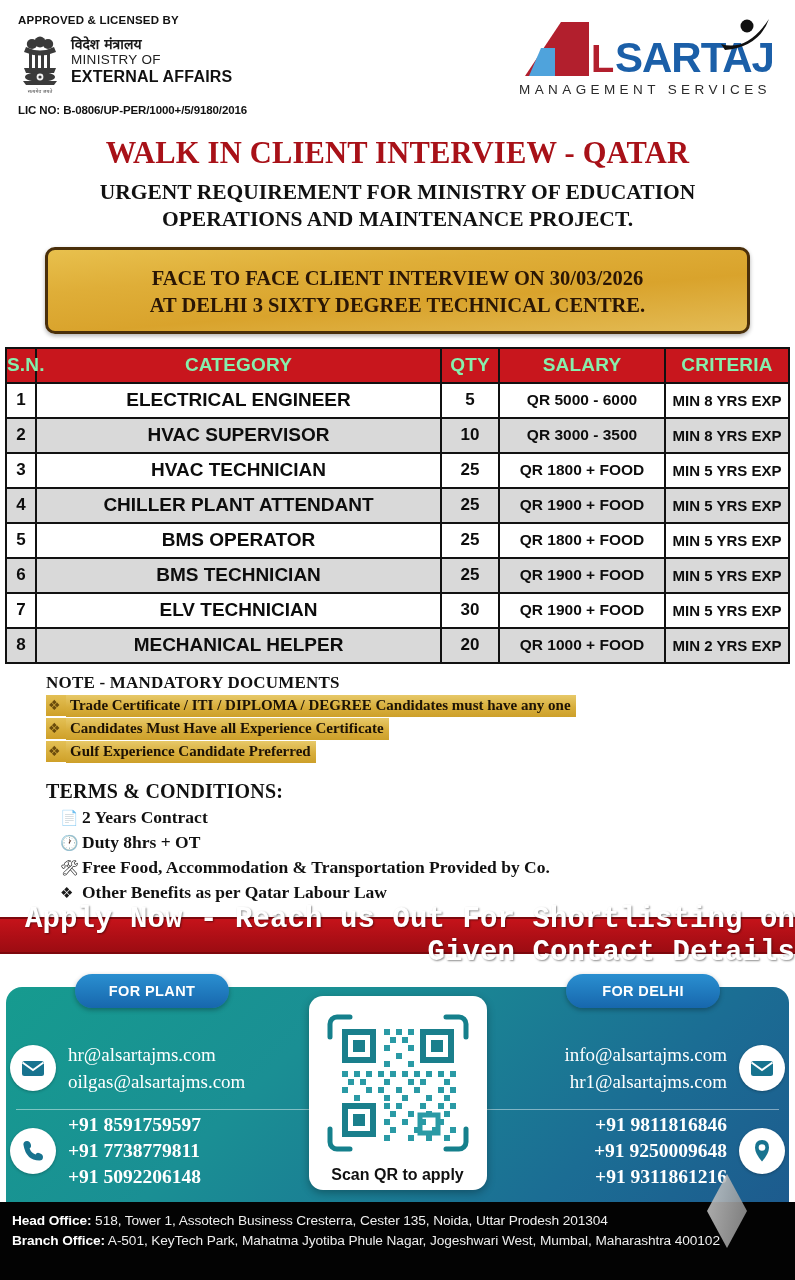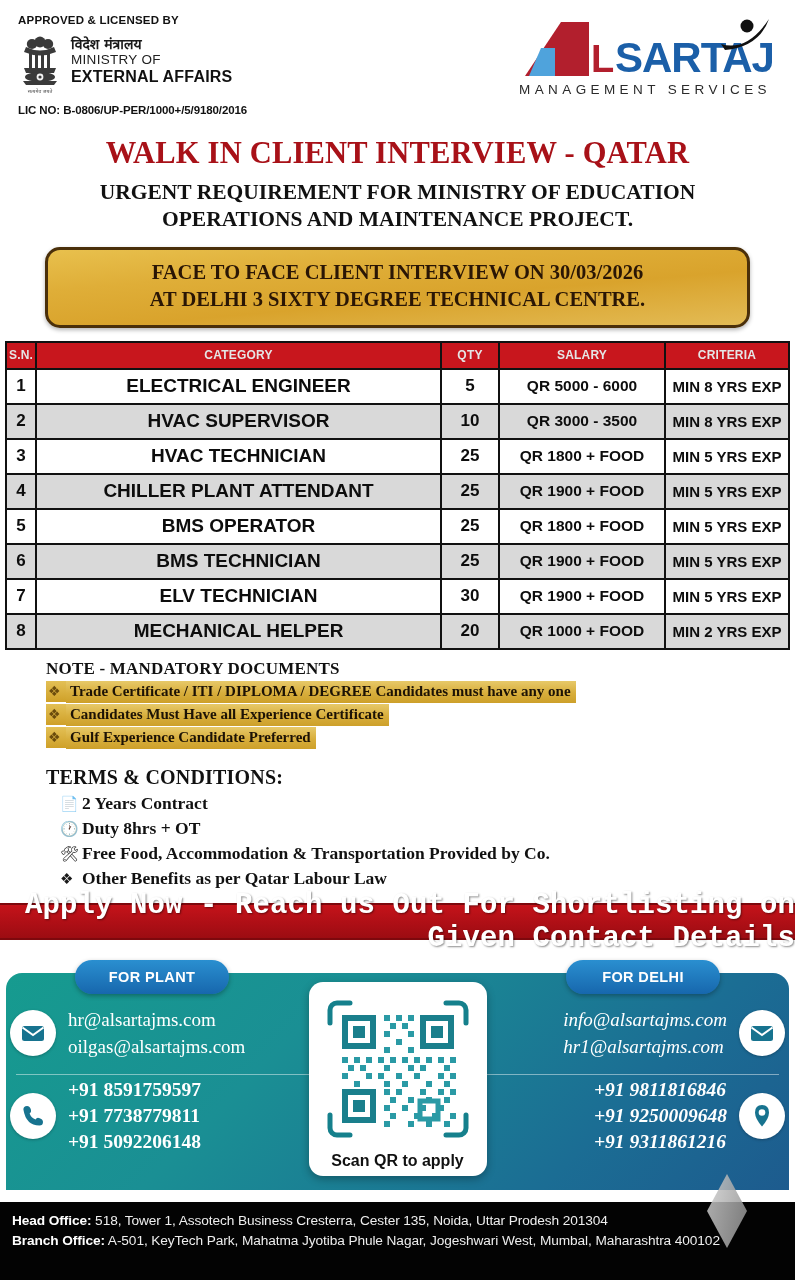--- a/index.html
+++ b/index.html
@@ -39,39 +39,39 @@
     font-family:"Liberation Serif", serif; letter-spacing:.2px;
     margin-top:4px; line-height:1.1;
   }
   .title-sub {
     text-align:center; color:#111; font-size:21.5px; font-weight:bold;
     font-family:"Liberation Serif", serif; line-height:1.28;
     margin-top:8px; padding:0 28px;
   }
 
   .gold-box {
-    margin:13px 45px 0 45px; border:3px solid #4a2f0a; border-radius:15px;
+    margin:13px 45px 0 45px; border:3px solid #4a2f0a; border-radius:10px;
     background:linear-gradient(175deg,#e8c04d 0%,#dfae38 30%,#d9a32c 60%,#e3bb55 100%);
-    padding:9px 10px 11px 10px; text-align:center;
+    padding:15px 10px 11px 10px; text-align:center;
     box-shadow:0 2px 4px rgba(0,0,0,.3);
   }
   .gold-box div {
     color:#2a1605; font-size:20.5px; font-weight:bold;
     font-family:"Liberation Serif", serif; line-height:1.36;
   }
 
   
   .tbl-wrap { margin:13px 5px 0 5px; }
   table.jobs { width:100%; border-collapse:collapse; table-layout:fixed; }
   table.jobs th, table.jobs td {
     border:2px solid #111; text-align:center; font-weight:bold;
     font-family:"Liberation Sans", sans-serif;
   }
   table.jobs th {
-    background:#C8161D; color:#e5e5e5; font-size:12px; padding:5px 0 6px 0;
+    background:#C8161D; color:#86efac; font-size:19px; padding:5px 0 6px 0;
     letter-spacing:.2px;
   }
   table.jobs td { color:#0d0d0d; padding:5px 2px 6px 2px; }
   table.jobs tr.alt td { background:#D9D9D9; }
   .c-sn { width:30px; font-size:17px; }
   .c-cat { width:auto; font-size:19px; }
   .c-qty { width:58px; font-size:17px; }
   .c-sal { width:166px; font-size:15.5px; }
   .c-cri { width:124px; font-size:15px; }
 
@@ -127,38 +127,38 @@
   .pill {
     position:absolute; top:0; width:154px; height:34px;
     background:linear-gradient(180deg,#2a8fd0 0%,#1767ad 100%);
     border-radius:19px; display:flex; align-items:center; justify-content:center;
     box-shadow:0 2px 5px rgba(0,0,0,.3); z-index:4;
   }
   .pill span { color:#fff; font-size:14.5px; font-weight:bold; letter-spacing:.4px; }
   .pill.mum { left:75px; }
   .pill.del { right:75px; }
 
-  .col { position:absolute; top:32px; width:310px; }
+  .col { position:absolute; top:53px; width:310px; }
   .col.left { left:10px; }
   .col.right { right:10px; }
   .crow { display:flex; align-items:center; height:82px; }
   .crow.right-al { justify-content:flex-end; }
   .cicon {
     width:46px; height:46px; border-radius:50%; background:#fff; flex:none;
     display:flex; align-items:center; justify-content:center;
     box-shadow:0 1px 3px rgba(0,0,0,.25);
   }
   .cicon svg { display:block; }
   .ctext { padding:0 12px; }
   .ctext div {
     color:#fff; font-size:19px; font-family:"Liberation Serif", serif;
     line-height:1.45; white-space:nowrap;
   }
   .ctext.phones div { font-weight:bold; font-size:19.5px; line-height:1.33; }
-  .ctext.ta-r { text-align:left;font-style:italic; }
+  .ctext.ta-r { text-align:right; }
   .divider { height:1px; background:rgba(255,255,255,.45); margin:0 6px; }
 
   .qr-box {
     position:absolute; left:50%; transform:translateX(-50%); top:22px;
     width:178px; background:#fff; border-radius:14px; padding:11px 10px 6px 10px;
     box-shadow:0 3px 8px rgba(0,0,0,.3); z-index:5; text-align:center;
   }
   .qr-cap { font-size:16px; font-weight:bold; color:#111; margin-top:3px; }
 
   

